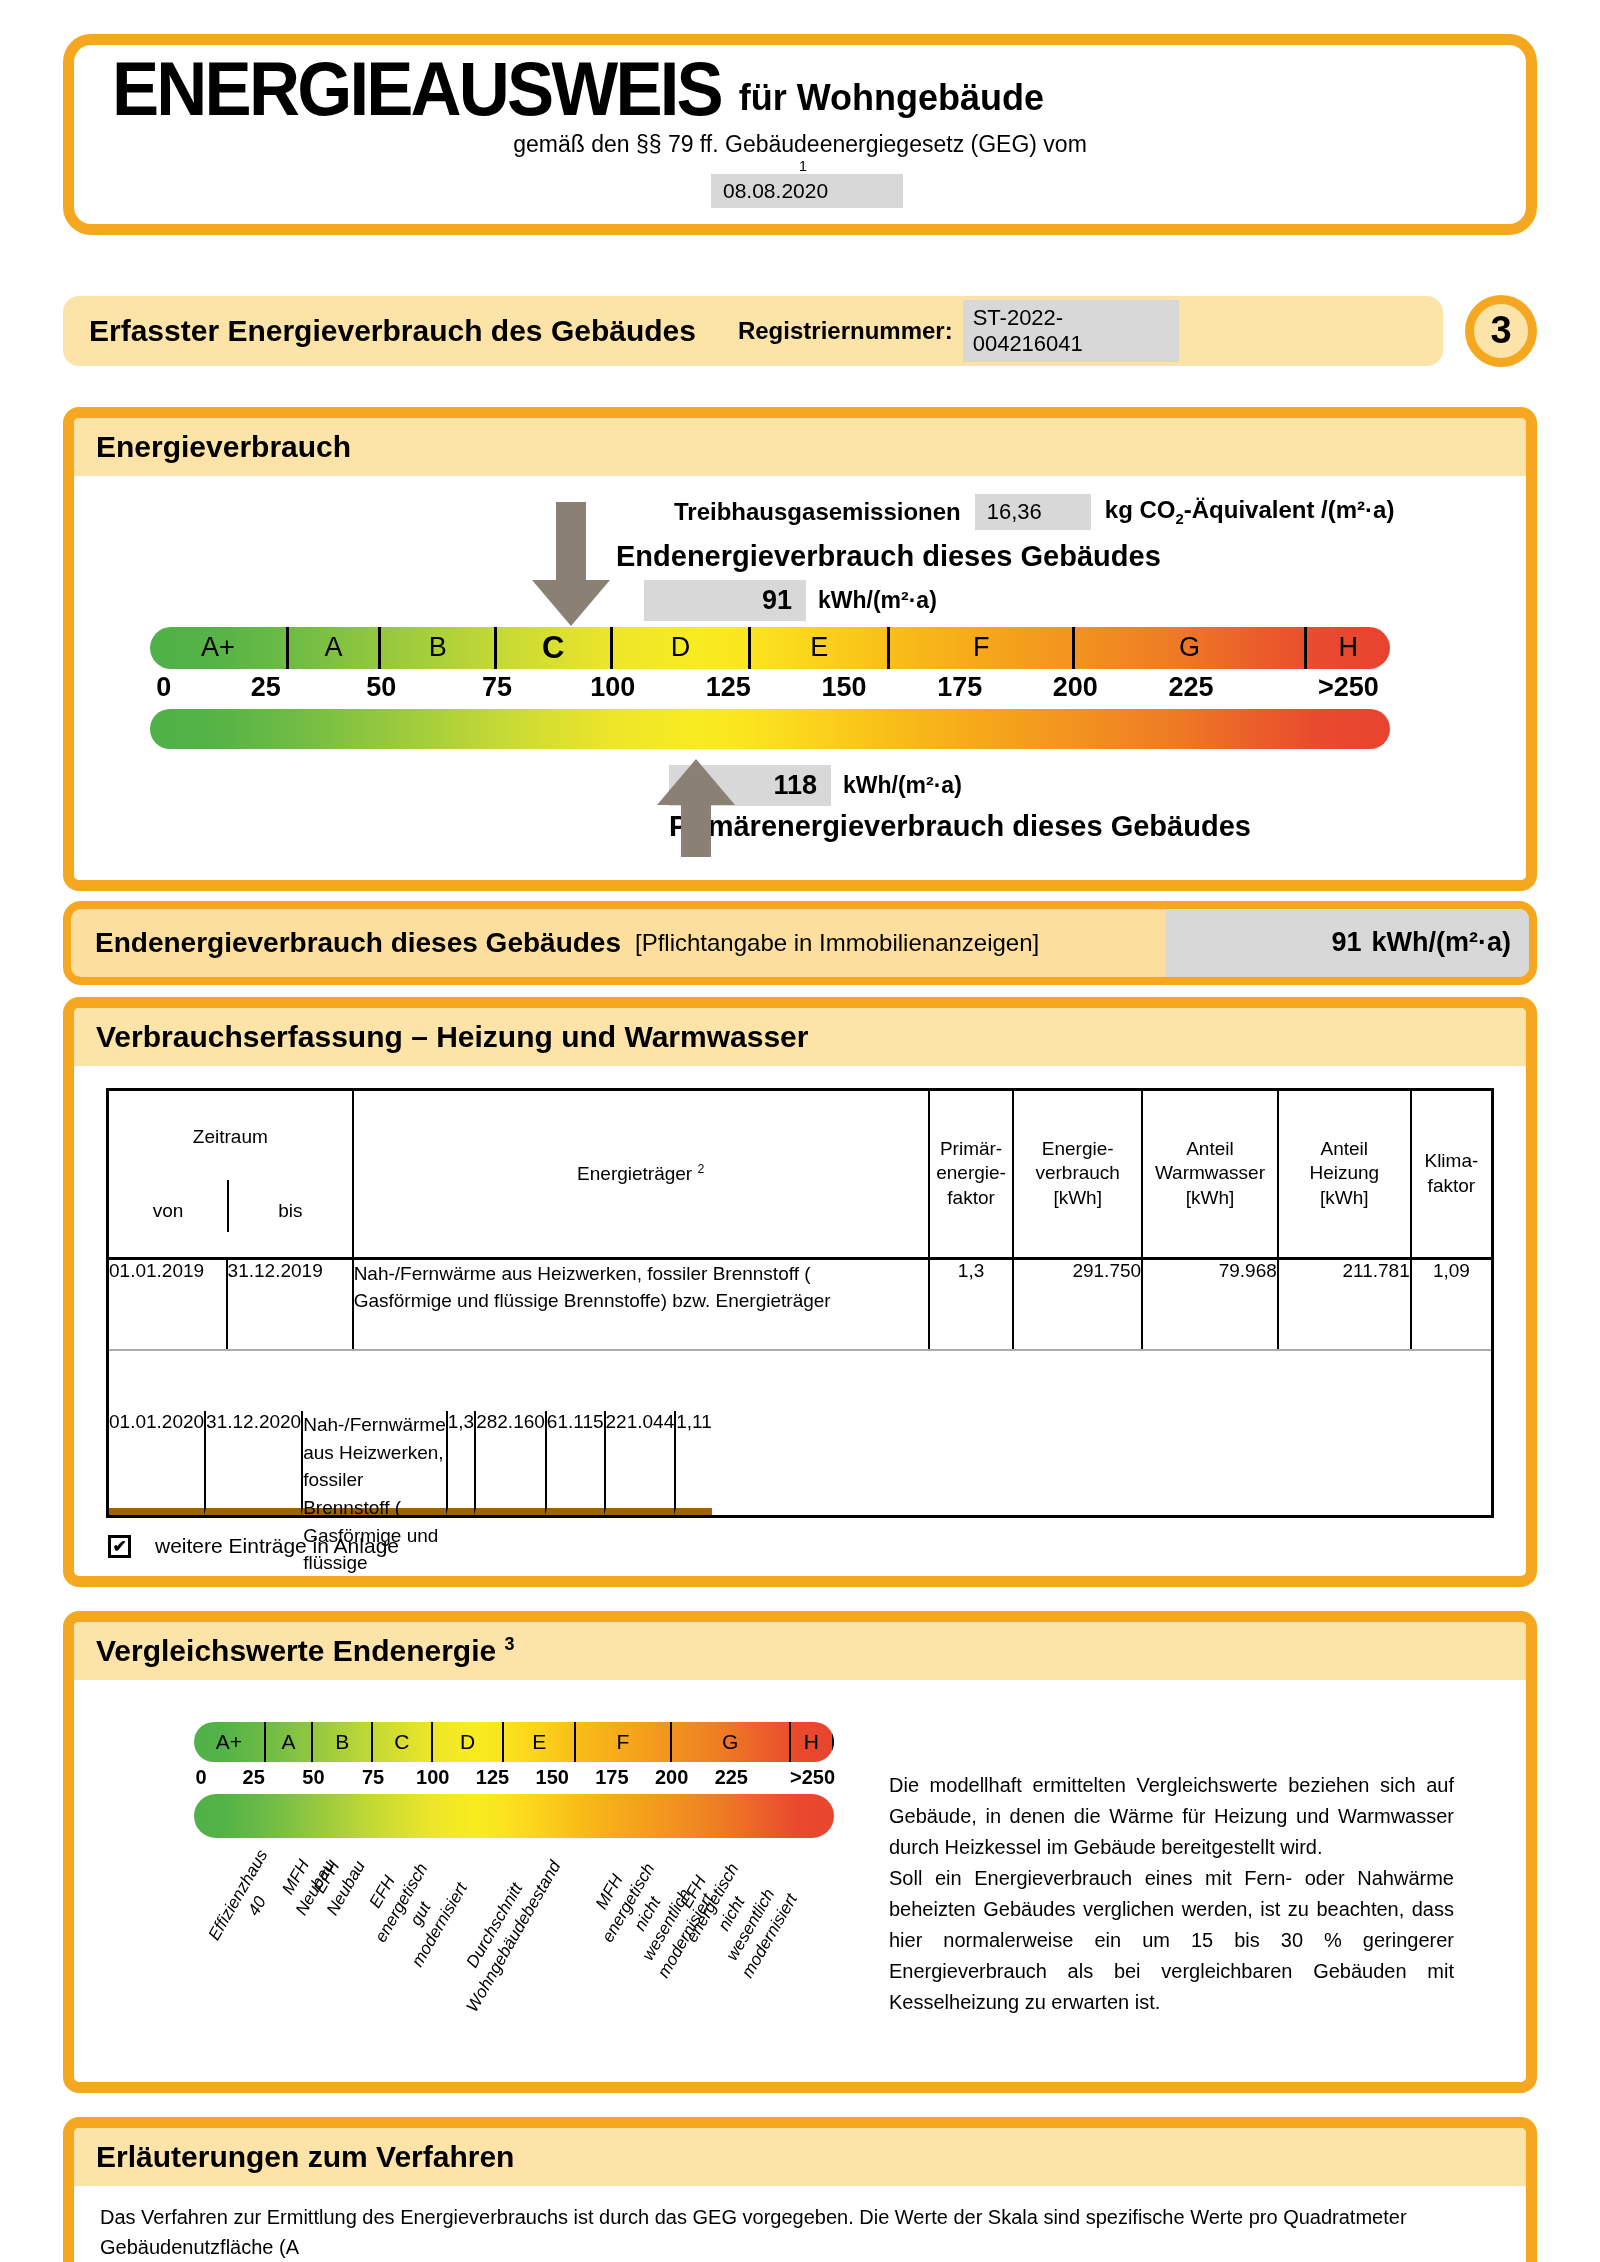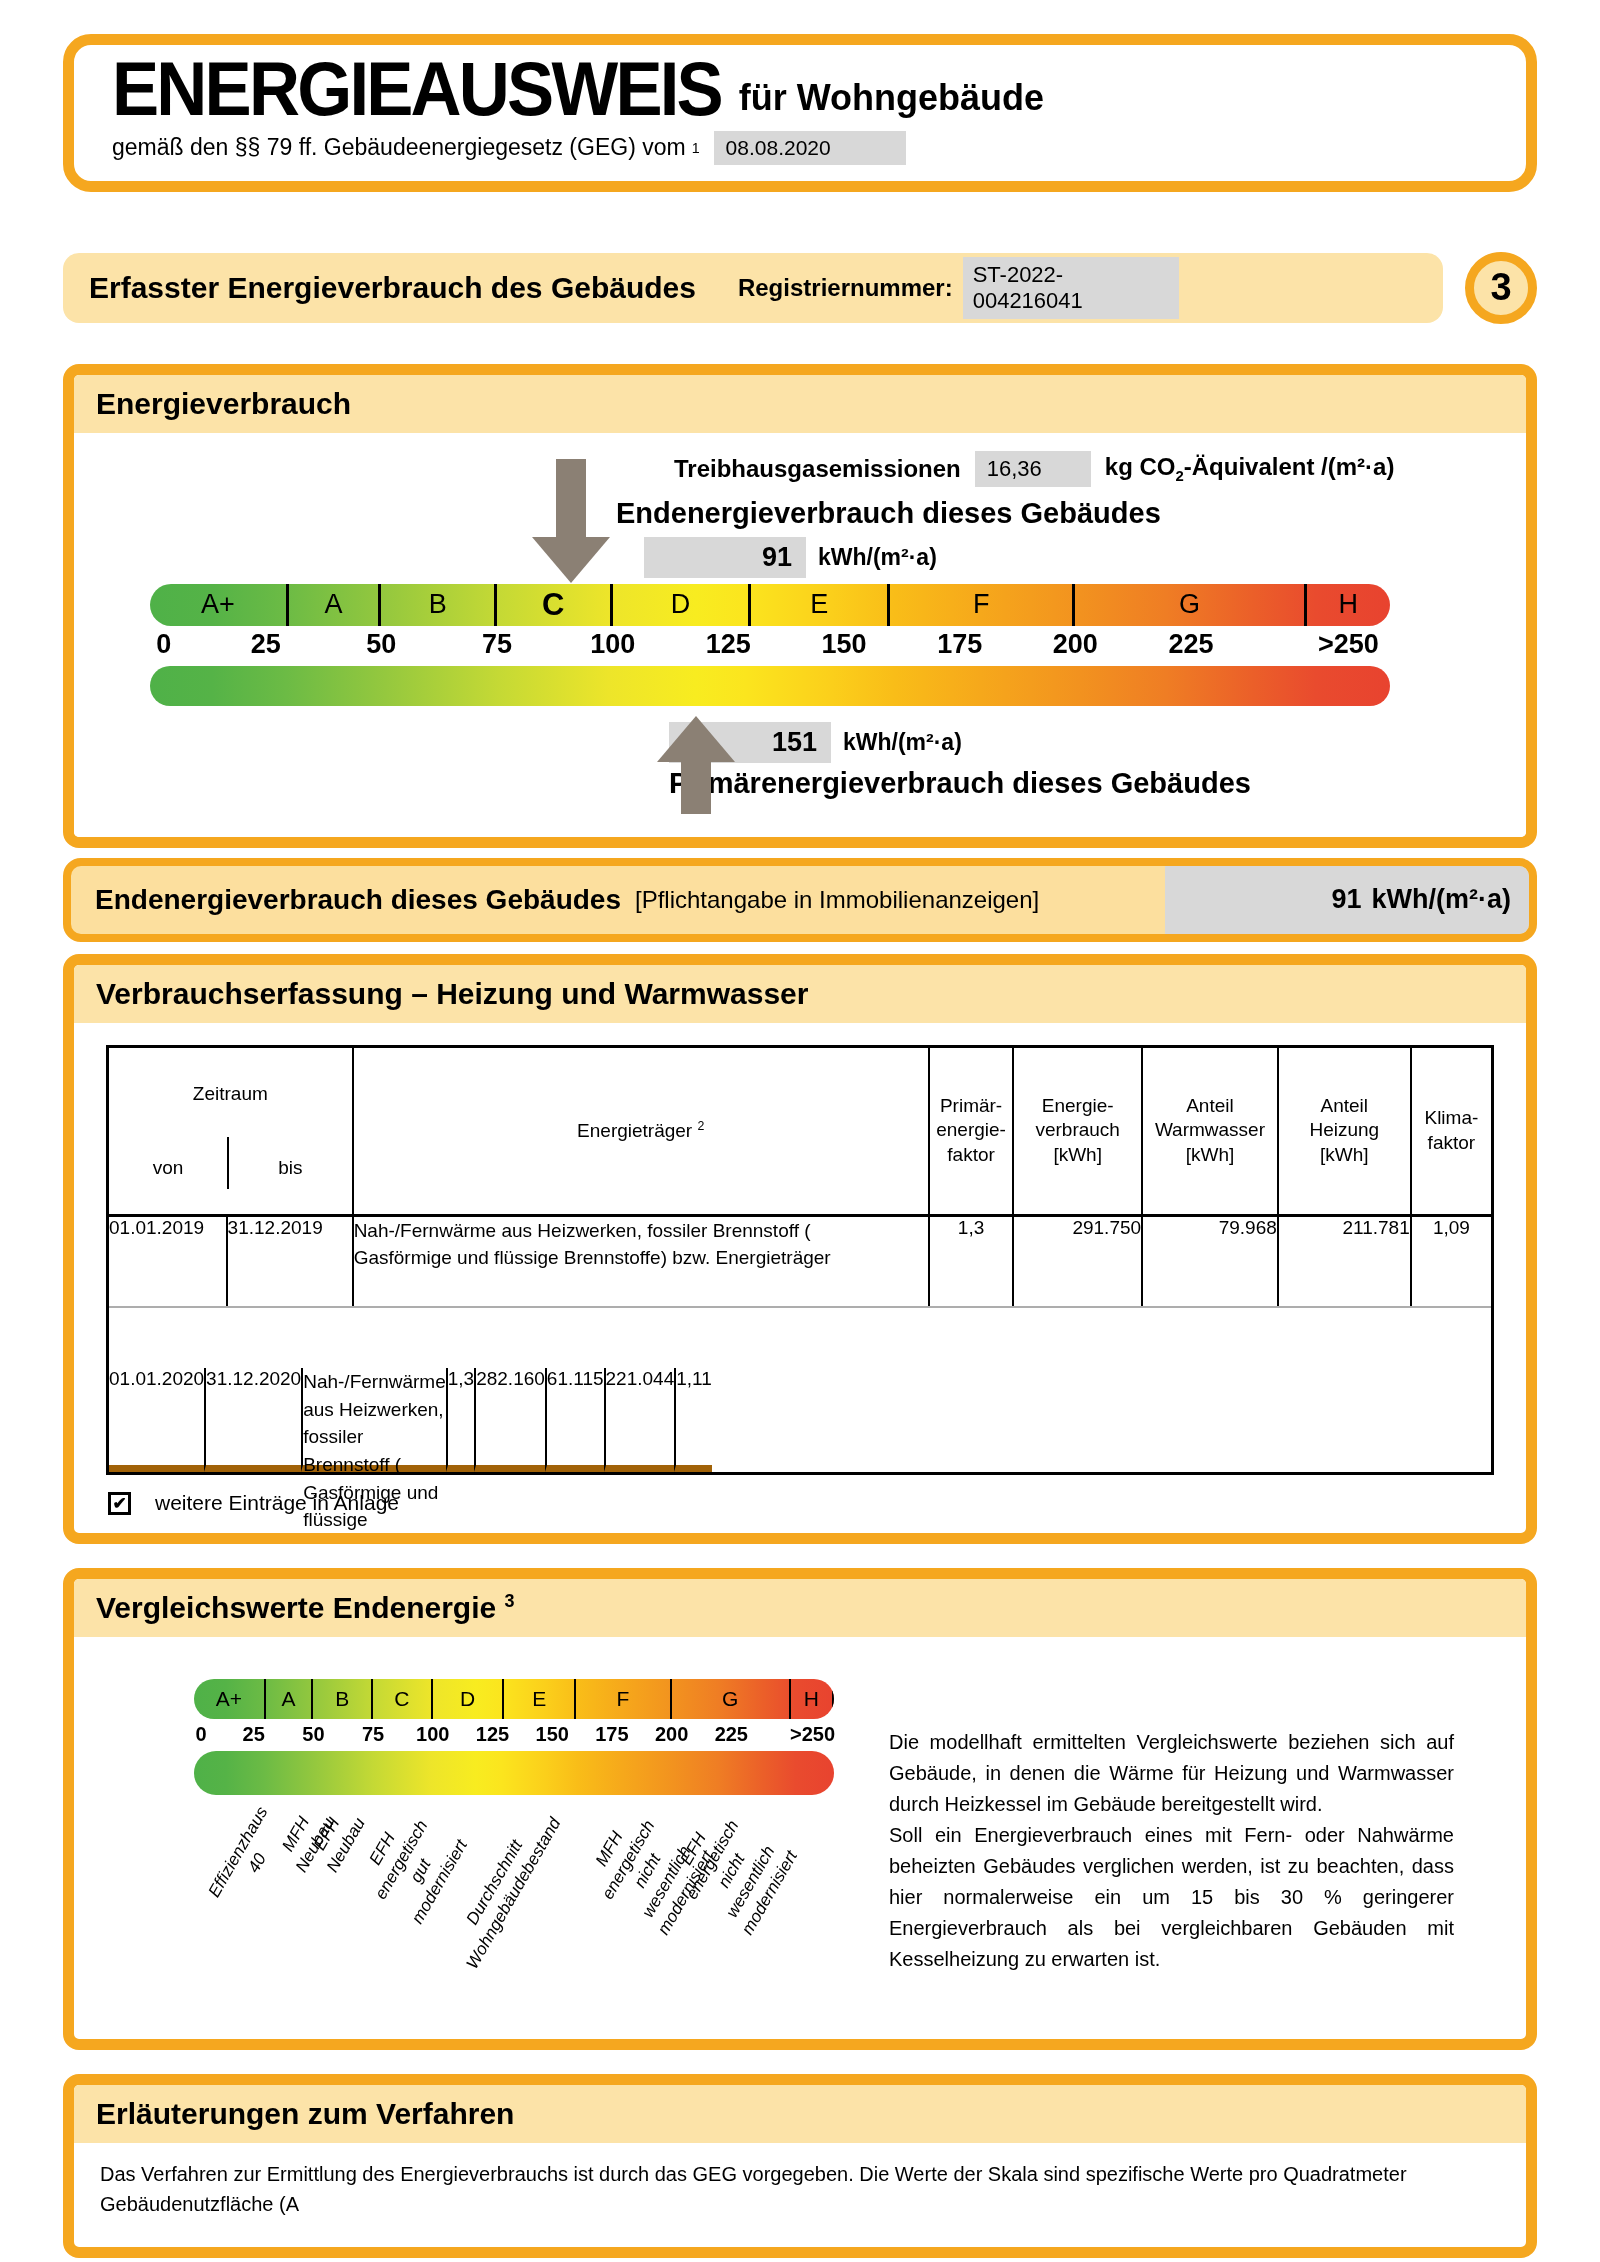--- a/index.html
+++ b/index.html
@@ -12,21 +12,21 @@
   *{box-sizing:border-box;}
   html,body{margin:0;padding:0;background:#fff;}
   body{width:1600px;font-family:"Liberation Sans",sans-serif;color:#000;}
   .page{padding:34px 63px 60px 63px;}
 
   
   .top-frame{border:11px solid var(--orange);border-radius:28px;padding:4px 38px 16px 38px;background:#fff;}
   .title-row{display:flex;align-items:flex-end;}
   .big-title{font-size:76px;font-weight:bold;letter-spacing:-3px;transform:scaleX(0.93);transform-origin:left bottom;display:inline-block;line-height:1.05;}
   .title-suffix{font-size:36px;font-weight:bold;margin-left:-28px;padding-bottom:10px;white-space:nowrap;}
-  .subtitle-row{font-size:23px;margin-top:2px;display:flex;align-items:center;}
+  .subtitle-row{font-size:23px;margin-top:2px;display:flex;align-items:center;flex-direction:column;}
   .subtitle-row sup{font-size:0.62em;margin-left:6px;}
   .gbox{background:var(--gray);display:inline-block;}
   .date-box{width:192px;padding:5px 12px;font-size:21px;margin-left:14px;}
 
   
   .row2{display:flex;align-items:center;margin-top:60px;}
   .bar2{flex:1;background:var(--cream);border-radius:16px;height:70px;display:flex;align-items:center;padding:0 26px;}
   .bar2-title{font-size:30px;font-weight:bold;}
   .reg-label{font-size:24px;font-weight:bold;margin-left:42px;white-space:nowrap;}
   .reg-box{width:216px;padding:5px 10px;font-size:22px;margin-left:10px;}
@@ -194,21 +194,21 @@
             <span class="tick" style="left: 55.9701%;">150</span>
             <span class="tick" style="left: 65.2985%;">175</span>
             <span class="tick" style="left: 74.6269%;">200</span>
             <span class="tick" style="left: 83.9552%;">225</span>
             <span class="tick" style="left: 96.6418%;">&gt;250</span>
           </div>
         <div class="grad-bar grad-bg"></div>
       </div>
 
       <div class="val-row pri-row">
-        <span class="gbox vbox">151</span>
+        <span class="gbox vbox">118</span>
         <span class="unit">kWh/(m²·a)</span>
       </div>
       <div class="pri-headline">Primärenergieverbrauch dieses Gebäudes</div>
 
       <div class="arrow-overlay">
         <div class="arrow arrow-down" id="arrow-down" style="left: calc(33.9552% - 39px);">
           <div class="stem"></div>
           <div class="head-down"></div>
         </div>
         <div class="arrow arrow-up" id="arrow-up" style="left: calc(44.0299% - 39px);">

